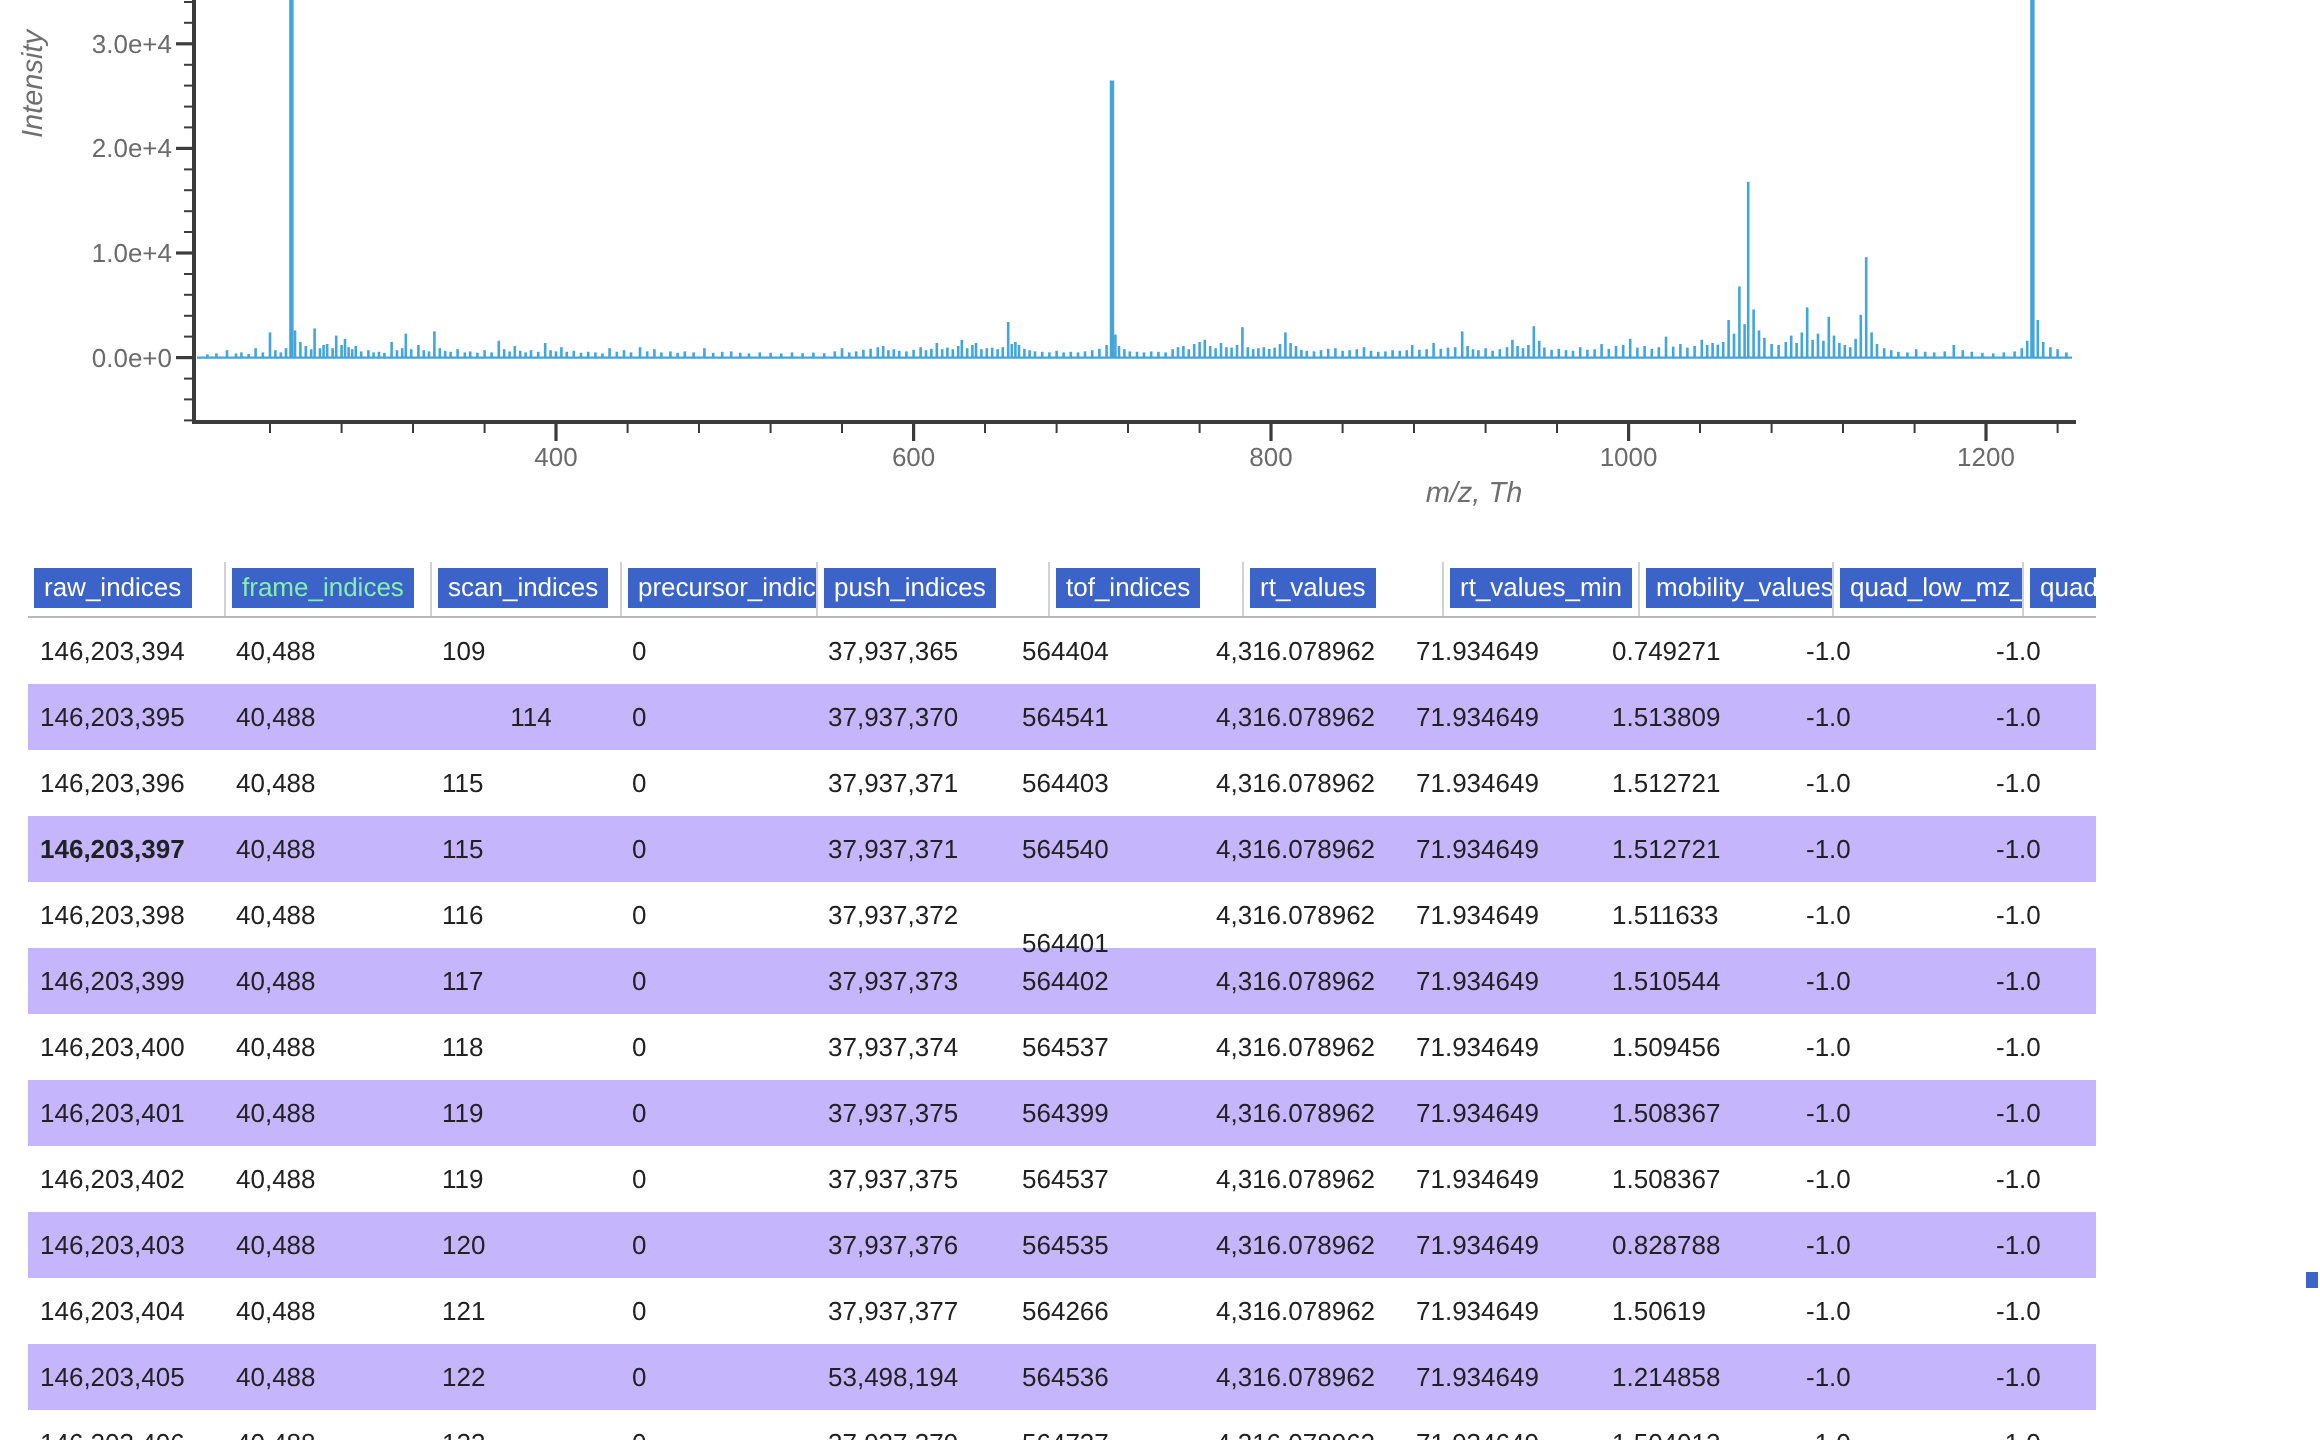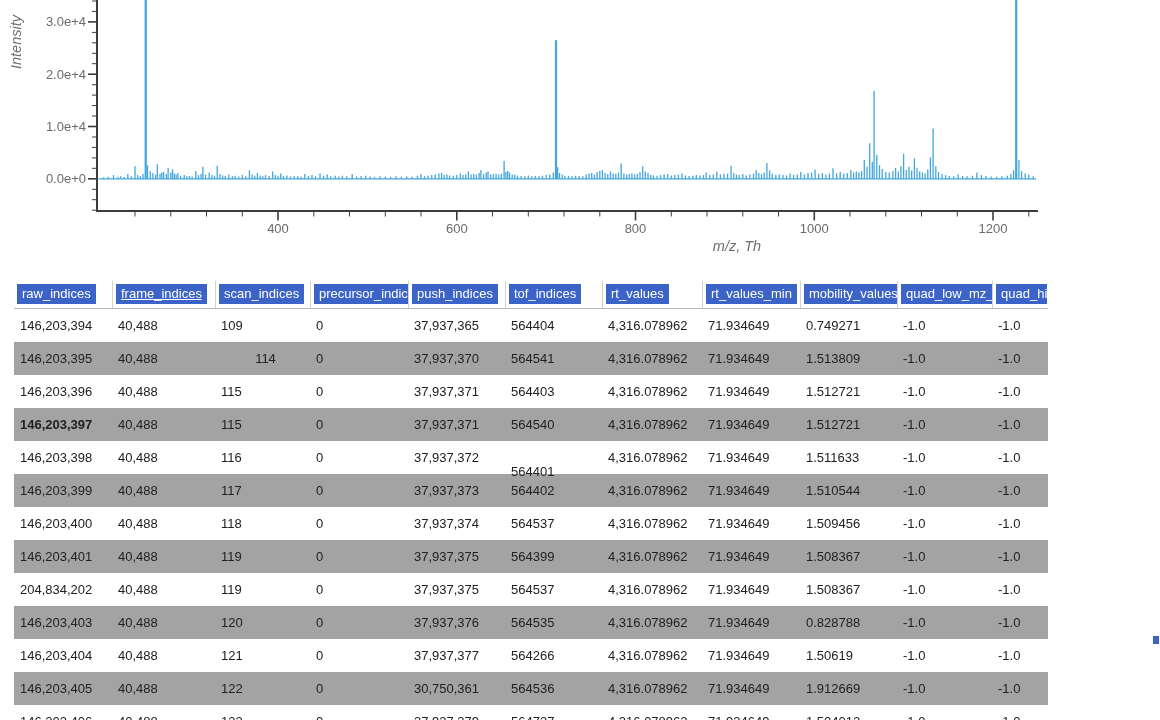--- a/index.html
+++ b/index.html
@@ -11,21 +11,21 @@
   #spectrum-svg{display:block;}
   #data-table{position:absolute;left:14px;top:281px;width:1034px;overflow:hidden;}
   .thead{display:flex;height:27px;border-bottom:1px solid #b9b9b9;}
   .th{flex:0 0 auto;box-sizing:border-box;overflow:hidden;white-space:nowrap;position:relative;}
   .th + .th{border-left:1px solid #d2d2d2;}
   .th .hl{
     display:inline-block;margin:3px 0 0 3px;padding:2px 5px 3px 5px;
     color:#fff;font-size:13px;white-space:nowrap;
   }
   .tr{display:flex;height:33px;align-items:center;font-size:13px;color:#212121;}
-  .tr.stripe{background:#a3a3a3;}
+  .tr.stripe{background:#c4b5fd;}
   .td{flex:0 0 auto;box-sizing:border-box;overflow:hidden;white-space:nowrap;padding-left:6px;}
   #selection-artifact{
     position:absolute;left:1153px;top:636px;width:6px;height:8px;background:#3b63c8;
   }
 </style>
 </head>
 <body>
 
 <div id="chart-wrap">
   <svg id="spectrum-svg" width="1160" height="266">
@@ -386,25 +386,25 @@
         <line x1="1025.2" y1="178.8" x2="1025.2" y2="173.6" stroke="#42a5dc" stroke-width="1.3"></line>
         <line x1="1028.8" y1="178.8" x2="1028.8" y2="174.6" stroke="#42a5dc" stroke-width="1.3"></line>
         <line x1="1033.2" y1="178.8" x2="1033.2" y2="176.2" stroke="#42a5dc" stroke-width="1.3"></line>
       </g>
     </svg>
 </div>
 
 <div id="data-table">
   <div class="thead">
       <div class="th" style="width: 98px; text-decoration: underline;"><span class="hl" style="background: rgb(59, 99, 200); color: rgb(255, 255, 255);">raw_indices</span></div>
-      <div class="th" style="width: 103px;"><span class="hl" style="background: rgb(59, 99, 200); color: #ffffff; text-decoration: underline;">frame_indices</span></div>
+      <div class="th" style="width: 103px;"><span class="hl" style="background: rgb(59, 99, 200); color: #86efac;">frame_indices</span></div>
       <div class="th" style="width: 95px;"><span class="hl" style="background: rgb(59, 99, 200); color: rgb(255, 255, 255);">scan_indices</span></div>
       <div class="th" style="width: 98px;"><span class="hl" style="background: rgb(59, 99, 200); color: rgb(255, 255, 255);">precursor_indices</span></div>
       <div class="th" style="width: 97px;"><span class="hl" style="background: rgb(59, 99, 200); color: rgb(255, 255, 255);">push_indices</span></div>
-      <div class="th" style="width: 97px;"><span class="hl" style="background: rgb(59, 99, 200); color: rgb(255, 255, 255);">tof_indices</span></div>
+      <div class="th" style="width: 97px; margin-left: 19px;"><span class="hl" style="background: rgb(59, 99, 200); color: rgb(255, 255, 255);">tof_indices</span></div>
       <div class="th" style="width: 100px;"><span class="hl" style="background: rgb(59, 99, 200); color: rgb(255, 255, 255);">rt_values</span></div>
       <div class="th" style="width: 98px;"><span class="hl" style="background: rgb(59, 99, 200); color: rgb(255, 255, 255);">rt_values_min</span></div>
       <div class="th" style="width: 97px;"><span class="hl" style="background: rgb(59, 99, 200); color: rgb(255, 255, 255);">mobility_values</span></div>
       <div class="th" style="width: 95px;"><span class="hl" style="background: rgb(59, 99, 200); color: rgb(255, 255, 255);">quad_low_mz_values</span></div>
       <div class="th" style="width: 55px;"><span class="hl" style="background: rgb(59, 99, 200); color: rgb(255, 255, 255);">quad_high_mz_values</span></div>
     </div>
   <div class="tbody">
       <div class="tr">
         <div class="td" style="width: 98px;">146,203,394</div>
         <div class="td" style="width: 103px;">40,488</div>
@@ -503,21 +503,21 @@
         <div class="td" style="width: 98px;">0</div>
         <div class="td" style="width: 97px;">37,937,375</div>
         <div class="td" style="width: 97px;">564399</div>
         <div class="td" style="width: 100px;">4,316.078962</div>
         <div class="td" style="width: 98px;">71.934649</div>
         <div class="td" style="width: 97px;">1.508367</div>
         <div class="td" style="width: 95px;">-1.0</div>
         <div class="td" style="width: 55px;">-1.0</div>
       </div>
       <div class="tr">
-        <div class="td" style="width: 98px;">204,834,202</div>
+        <div class="td" style="width: 98px;">146,203,402</div>
         <div class="td" style="width: 103px;">40,488</div>
         <div class="td" style="width: 95px;">119</div>
         <div class="td" style="width: 98px;">0</div>
         <div class="td" style="width: 97px;">37,937,375</div>
         <div class="td" style="width: 97px;">564537</div>
         <div class="td" style="width: 100px;">4,316.078962</div>
         <div class="td" style="width: 98px;">71.934649</div>
         <div class="td" style="width: 97px;">1.508367</div>
         <div class="td" style="width: 95px;">-1.0</div>
         <div class="td" style="width: 55px;">-1.0</div>
@@ -546,25 +546,25 @@
         <div class="td" style="width: 98px;">71.934649</div>
         <div class="td" style="width: 97px;">1.50619</div>
         <div class="td" style="width: 95px;">-1.0</div>
         <div class="td" style="width: 55px;">-1.0</div>
       </div>
       <div class="tr stripe">
         <div class="td" style="width: 98px;">146,203,405</div>
         <div class="td" style="width: 103px;">40,488</div>
         <div class="td" style="width: 95px;">122</div>
         <div class="td" style="width: 98px;">0</div>
-        <div class="td" style="width: 97px;">30,750,361</div>
+        <div class="td" style="width: 97px;">53,498,194</div>
         <div class="td" style="width: 97px;">564536</div>
         <div class="td" style="width: 100px;">4,316.078962</div>
         <div class="td" style="width: 98px;">71.934649</div>
-        <div class="td" style="width: 97px;">1.912669</div>
+        <div class="td" style="width: 97px;">1.214858</div>
         <div class="td" style="width: 95px;">-1.0</div>
         <div class="td" style="width: 55px;">-1.0</div>
       </div>
       <div class="tr">
         <div class="td" style="width: 98px;">146,203,406</div>
         <div class="td" style="width: 103px;">40,488</div>
         <div class="td" style="width: 95px;">123</div>
         <div class="td" style="width: 98px;">0</div>
         <div class="td" style="width: 97px;">37,937,379</div>
         <div class="td" style="width: 97px;">564737</div>

